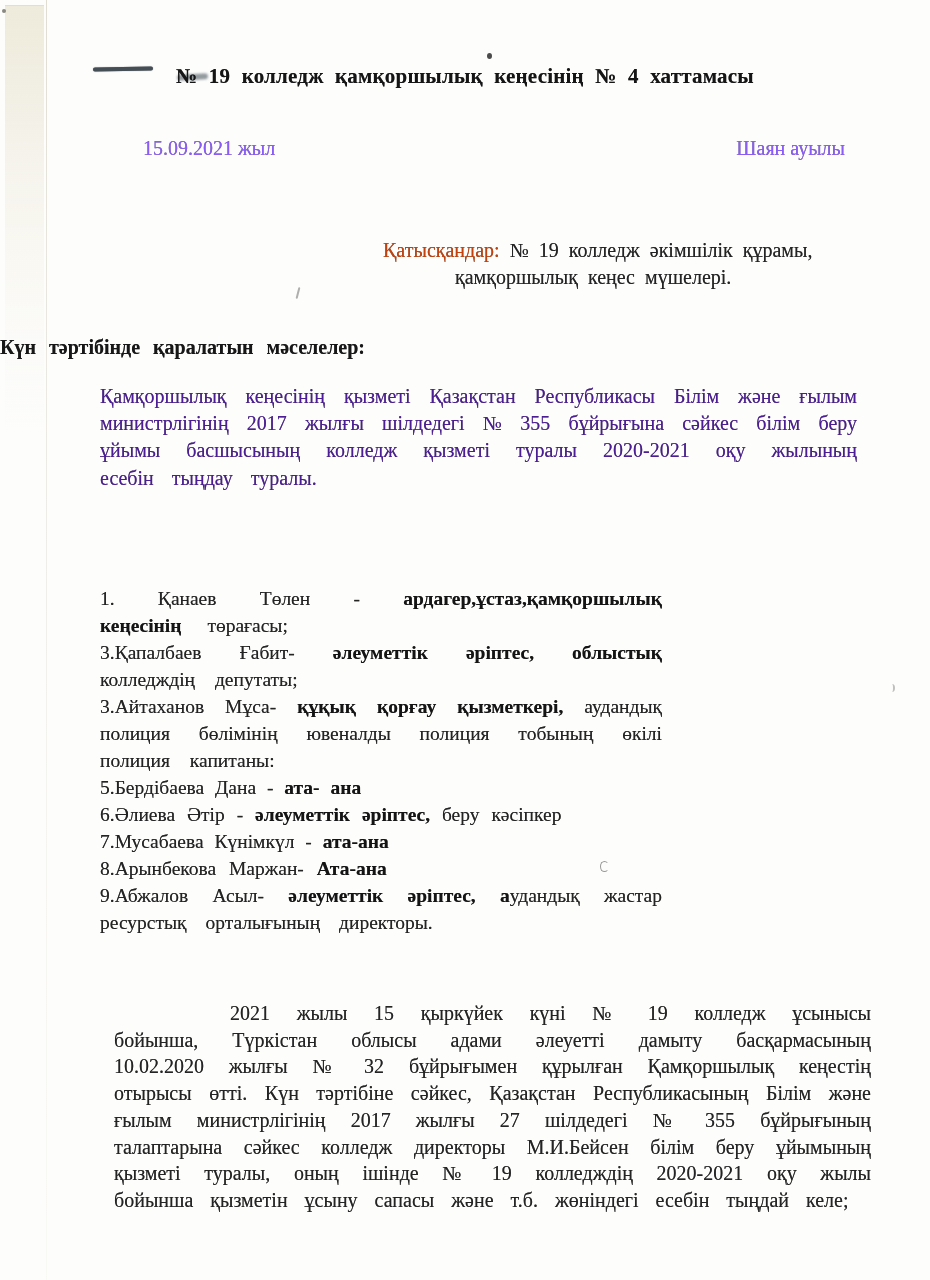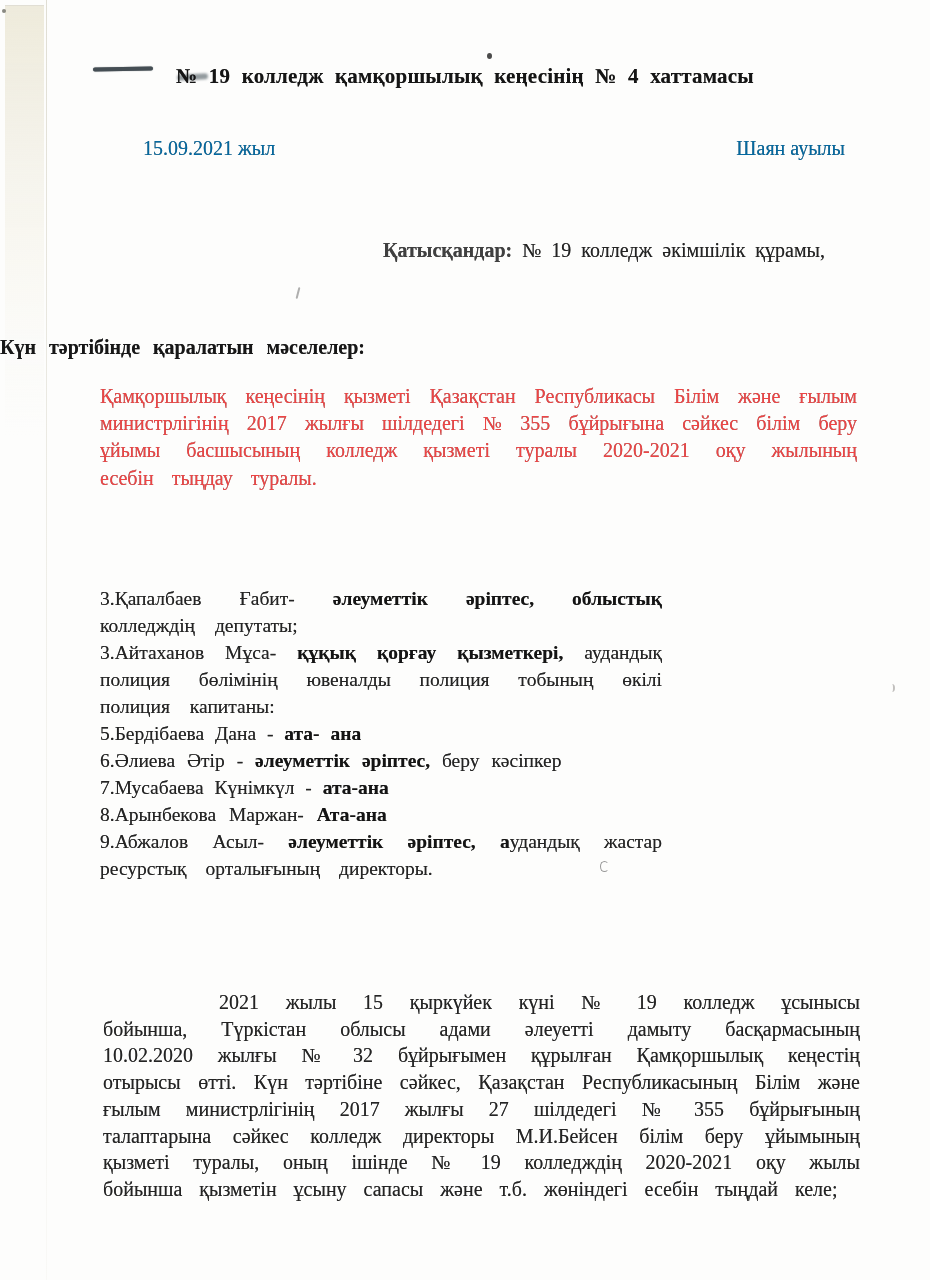--- a/index.html
+++ b/index.html
@@ -23,43 +23,43 @@
   .pen-smudge{position:absolute;left:177px;top:74px;width:31px;height:6px;background:#818a8e;border-radius:3px;
     transform:rotate(-3deg);filter:blur(1px);opacity:.85;}
   .title-dot{position:absolute;left:487px;top:53px;width:5px;height:6px;background:#4b4b4b;border-radius:50%;filter:blur(.4px);}
   .comma-mark{position:absolute;left:297px;top:287px;width:2px;height:12px;background:#949494;transform:rotate(14deg);opacity:.75;border-radius:1px;}
   .speck-a{position:absolute;left:889px;top:684px;width:4px;height:8px;border-right:2px solid #b3b0ae;border-radius:0 60% 60% 0;opacity:.8;}
   .speck-b{position:absolute;left:600px;top:861px;width:7px;height:9px;border:1.5px solid #6f6f6f;border-color:#6f6f6f transparent #6f6f6f #6f6f6f;border-radius:50%;opacity:.7;}
   
   .title{position:absolute;top:64px;left:0;width:100%;text-align:center;
     font-weight:bold;font-size:21px;color:#151515;word-spacing:6px;letter-spacing:.2px;}
   .date-row{position:absolute;top:137px;left:143px;right:85px;display:flex;justify-content:space-between;
-    font-size:20px;color:#0369a1;}
+    font-size:20px;color:#8b5cf6;}
   .participants{position:absolute;top:237px;left:383px;width:478px;font-size:20px;line-height:27px;word-spacing:5px;color:#242424;}
-  .participants .lbl{font-weight:bold;color:#404040;}
+  .participants .lbl{font-weight:normal;color:#c2410c;}
   .participants .line2{padding-left:72px;}
   .agenda-heading{position:absolute;top:336px;left:0;width:93%;text-align:left;
     font-weight:bold;font-size:20px;word-spacing:8px;color:#171717;}
   .agenda-para{position:absolute;top:383px;left:100px;width:757px;margin:0;
-    font-size:20px;line-height:27.2px;text-align:justify;word-spacing:13px;color:#ef4444;}
+    font-size:20px;line-height:27.2px;text-align:justify;word-spacing:13px;color:#4c1d95;}
   .members-heading{position:absolute;top:516px;left:0;width:93%;text-align:center;
     font-weight:bold;font-size:20px;word-spacing:4px;color:#171717;}
   .members-list{position:absolute;top:585px;left:100px;width:562px;font-size:19.5px;line-height:27px;color:#242424;}
   .member{text-align:justify;}
   .member b{color:#141414;}
   .m1{word-spacing:21px;}
   .m2{word-spacing:9px;}
   .m3{word-spacing:15px;}
   .m4{word-spacing:15px;}
   .m5{word-spacing:6px;}
   .m6{word-spacing:7px;}
   .m7{word-spacing:6px;}
   .m8{word-spacing:8px;}
   .m9{word-spacing:14px;}
-  .closing-para{position:absolute;top:986px;left:100px;width:757px;margin:3px;
+  .closing-para{position:absolute;top:986px;left:100px;width:757px;margin:14px;
     font-size:20px;line-height:26.7px;text-align:justify;word-spacing:12px;text-indent:116px;color:#242424;}
 </style>
 </head>
 <body>
 
 <div class="page">
 
   <div class="scan-strip"></div>
   <div class="scan-edge-line"></div>
   <div class="corner-dot"></div>
@@ -72,28 +72,30 @@
 
   <div class="title txt">№ 19 колледж қамқоршылық кеңесінің № 4 хаттамасы</div>
 
   <div class="date-row txt">
     <span>15.09.2021 жыл</span>
     <span>Шаян ауылы</span>
   </div>
 
   <div class="participants txt">
     <div><span class="lbl">Қатысқандар:</span> <span>№ 19 колледж әкімшілік құрамы,</span></div>
+    <div class="line2">қамқоршылық кеңес мүшелері.</div>
   </div>
 
   <div class="agenda-heading txt">Күн тәртібінде қаралатын мәселелер:</div>
 
   <p class="agenda-para txt">Қамқоршылық кеңесінің қызметі Қазақстан Республикасы Білім және ғылым министрлігінің 2017 жылғы шілдедегі № 355 бұйрығына сәйкес білім беру ұйымы басшысының колледж қызметі туралы 2020-2021 оқу жылының есебін тыңдау туралы.</p>
 
 
   <div class="members-list txt">
+    <div class="member m1"><span>1. Қанаев Төлен - </span><b>ардагер,ұстаз,қамқоршылық кеңесінің</b><span> төрағасы;</span></div>
     <div class="member m3"><span>3.Қапалбаев Ғабит- </span><b>әлеуметтік әріптес, облыстық</b><span> колледждің депутаты;</span></div>
     <div class="member m4"><span>3.Айтаханов Мұса- </span><b>құқық қорғау қызметкері,</b><span> аудандық полиция бөлімінің ювеналды полиция тобының өкілі полиция капитаны:</span></div>
     <div class="member m5"><span>5.Бердібаева Дана - </span><b>ата- ана</b><span></span></div>
     <div class="member m6"><span>6.Әлиева Әтір - </span><b>әлеуметтік әріптес,</b><span> беру кәсіпкер</span></div>
     <div class="member m7"><span>7.Мусабаева Күнімкүл - </span><b>ата-ана</b><span></span></div>
     <div class="member m8"><span>8.Арынбекова Маржан- </span><b>Ата-ана</b><span></span></div>
     <div class="member m9"><span>9.Абжалов Асыл- </span><b>әлеуметтік әріптес, а</b><span>удандық жастар ресурстық орталығының директоры.</span></div>
   </div>
 
   <p class="closing-para txt">2021 жылы 15 қыркүйек күні № 19 колледж ұсынысы бойынша, Түркістан облысы адами әлеуетті дамыту басқармасының 10.02.2020 жылғы № 32 бұйрығымен құрылған Қамқоршылық кеңестің отырысы өтті. Күн тәртібіне сәйкес, Қазақстан Республикасының Білім және ғылым министрлігінің 2017 жылғы 27 шілдедегі № 355 бұйрығының талаптарына сәйкес колледж директоры М.И.Бейсен білім беру ұйымының қызметі туралы, оның ішінде № 19 колледждің 2020-2021 оқу жылы бойынша қызметін ұсыну сапасы және т.б. жөніндегі есебін тыңдай келе;</p>

